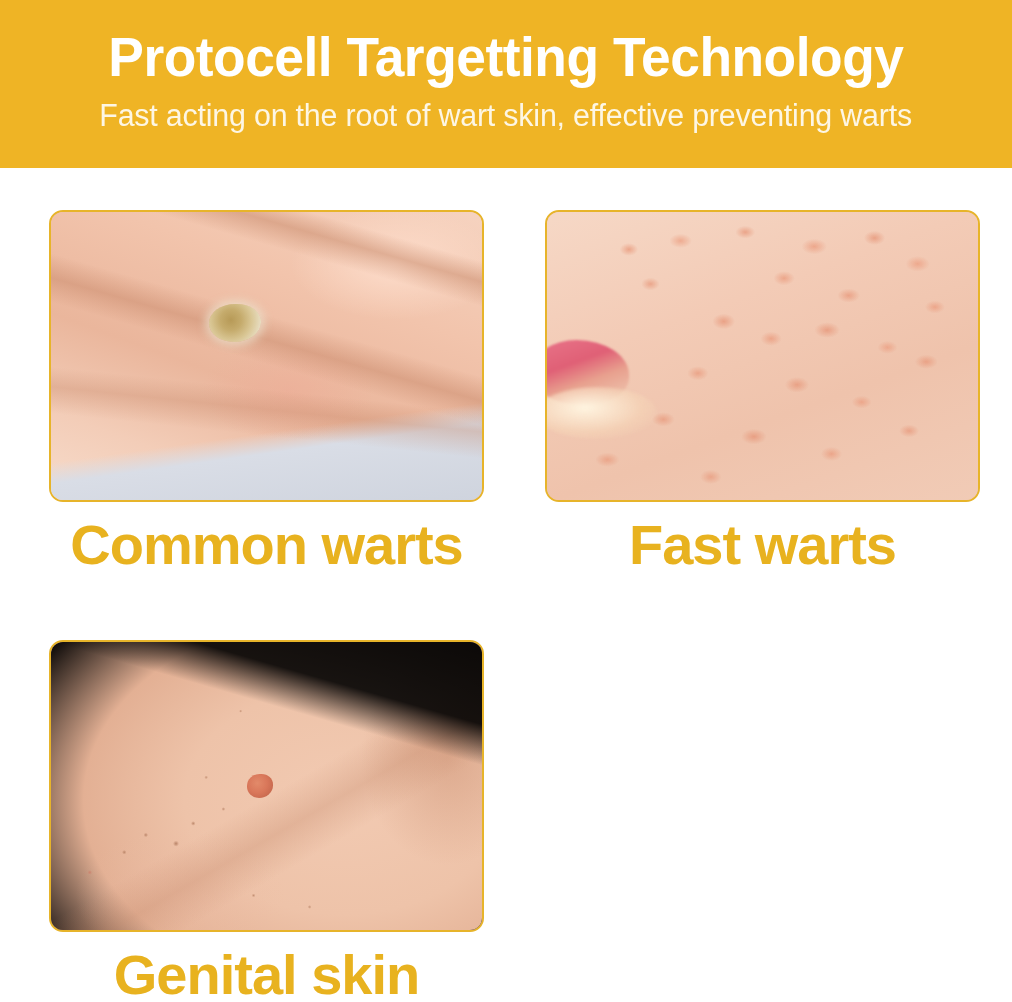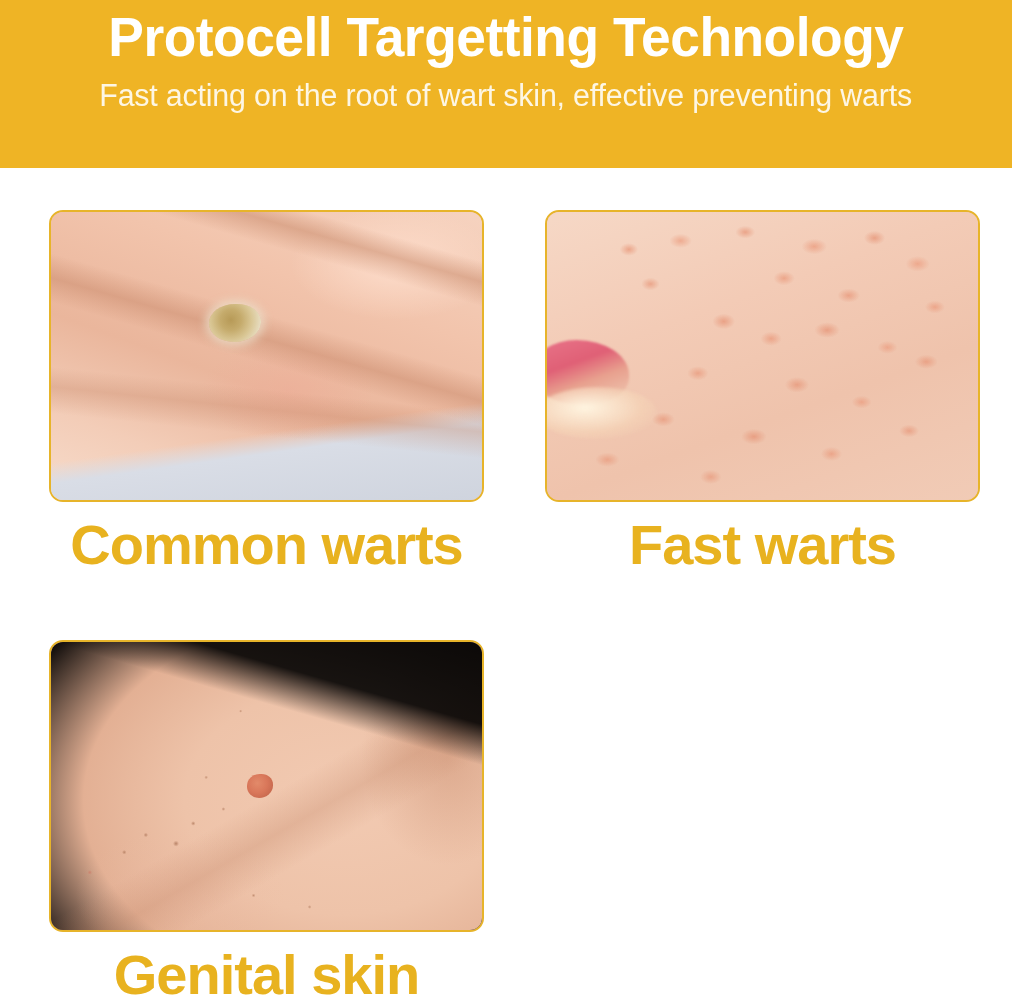--- a/index.html
+++ b/index.html
@@ -17,21 +17,21 @@
   
   #header-banner {
     width: 1012px;
     height: 168px;
     background: #efb425;
     box-sizing: border-box;
     display: flex;
     flex-direction: column;
     align-items: center;
     justify-content: flex-start;
-    padding-top: 0;
+    padding-top: 20px;
   }
   #banner-title {
     color: #ffffff;
     font-family: "Liberation Sans", sans-serif;
     font-weight: bold;
     font-size: 55px;
     line-height: 74px;
     letter-spacing: -0.5px;
     transform: scaleX(0.97);
     white-space: nowrap;

